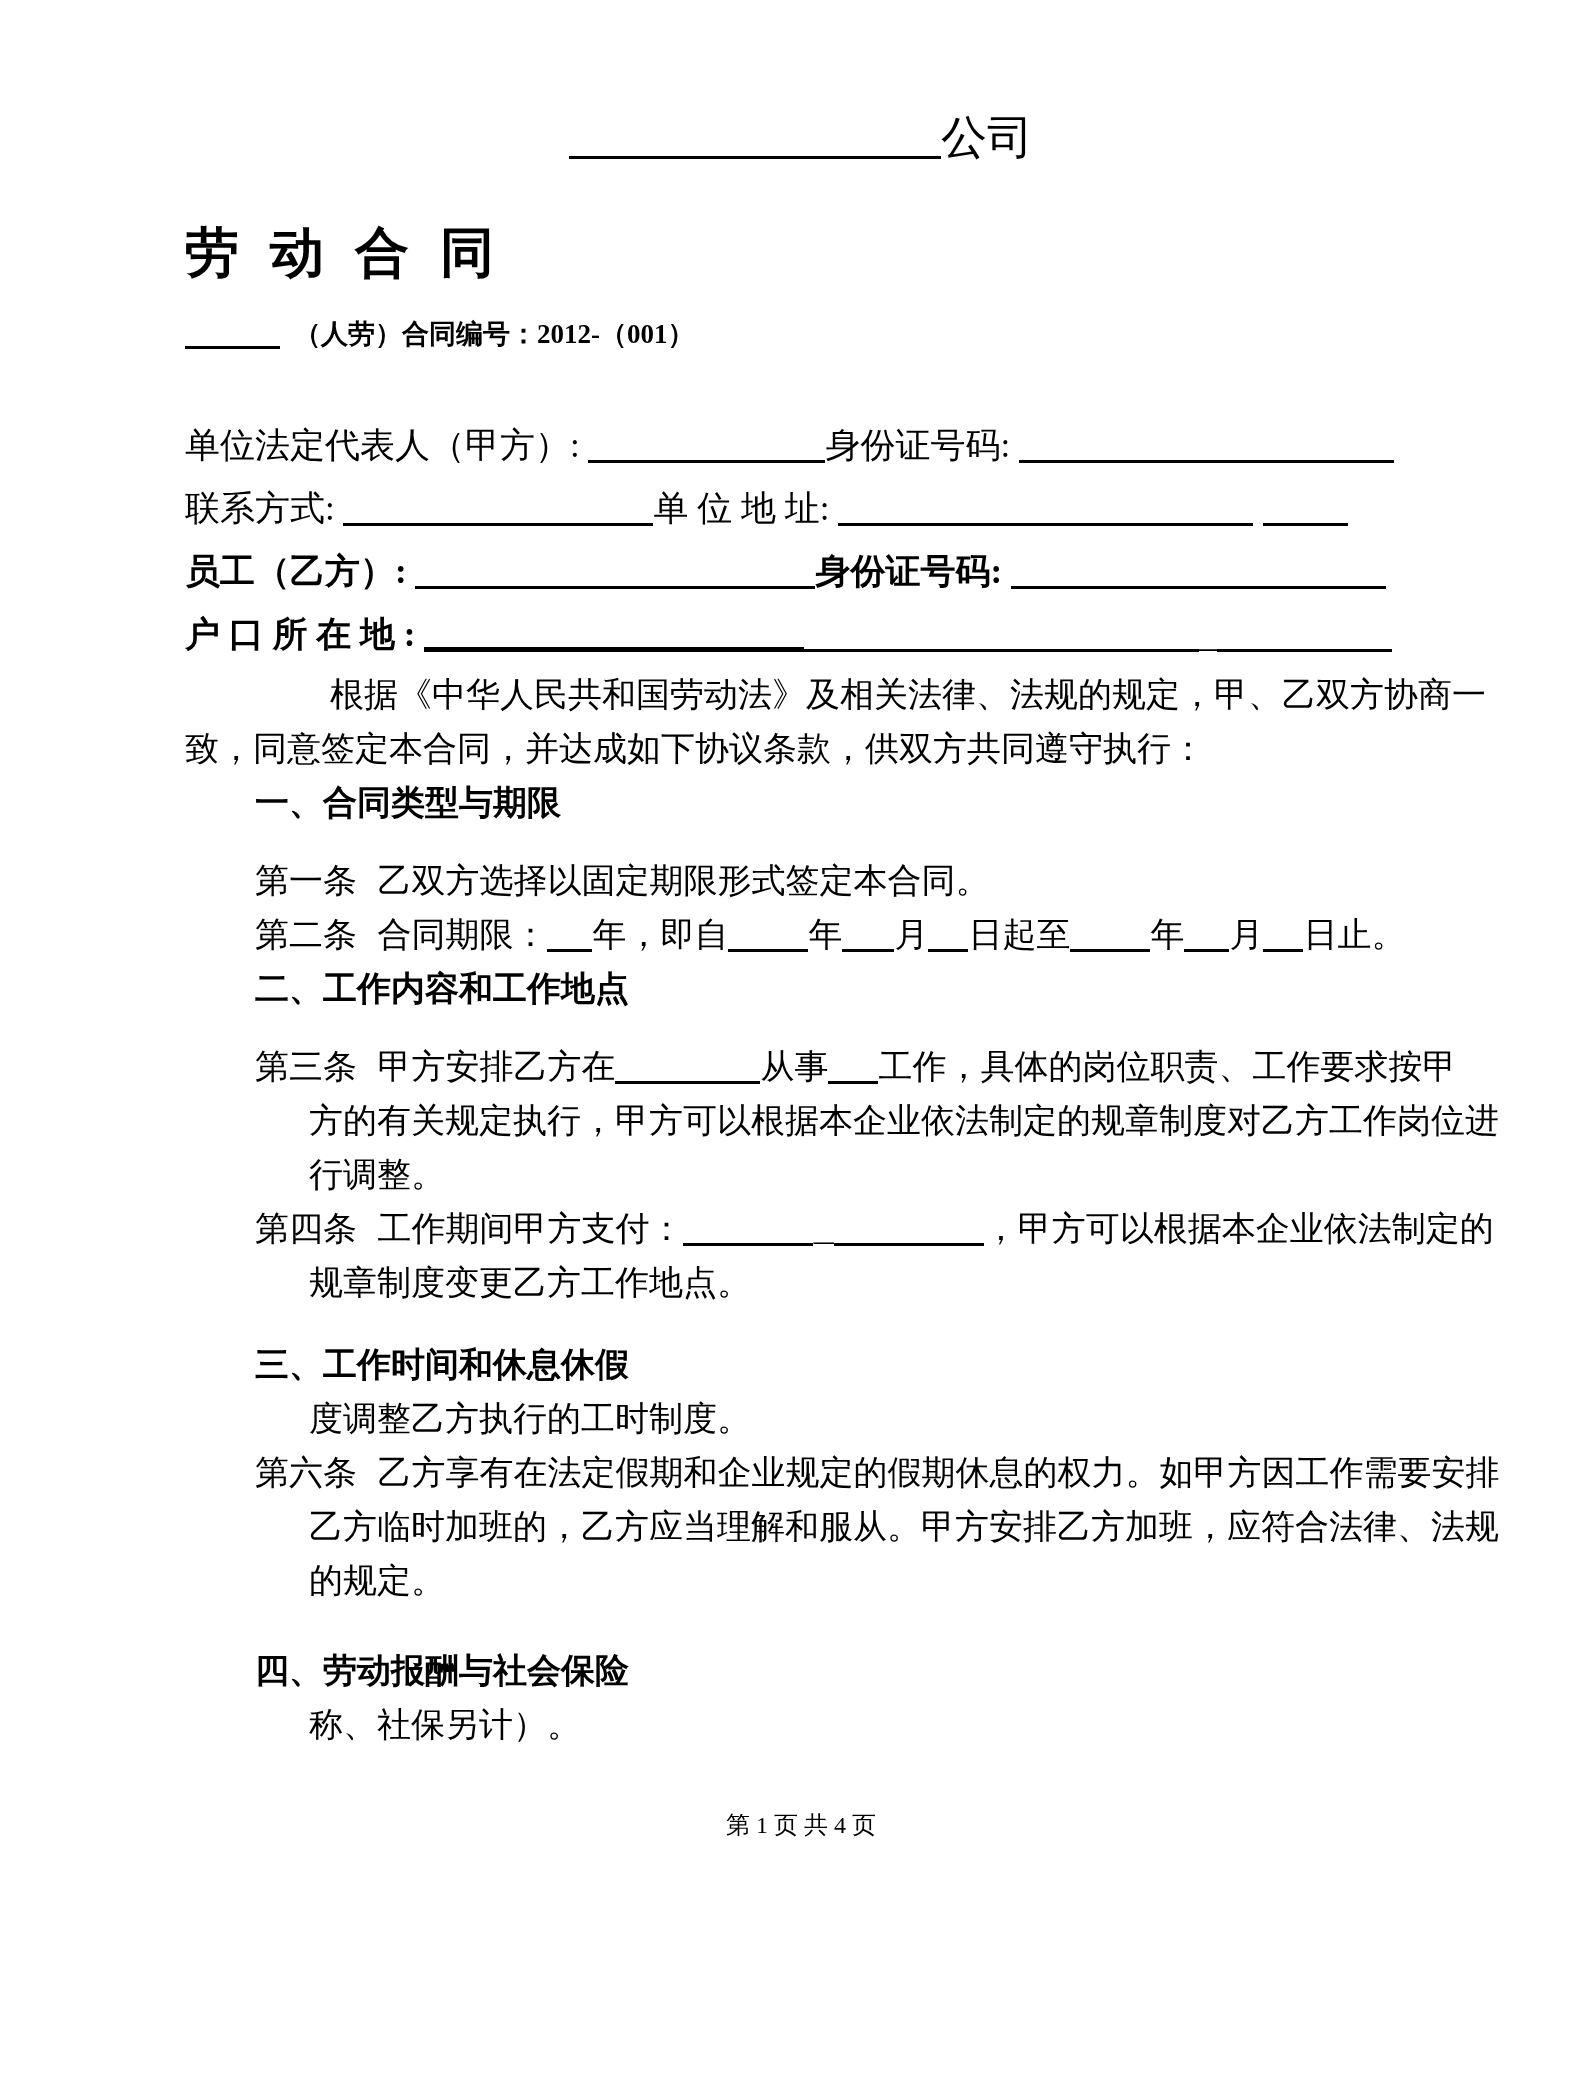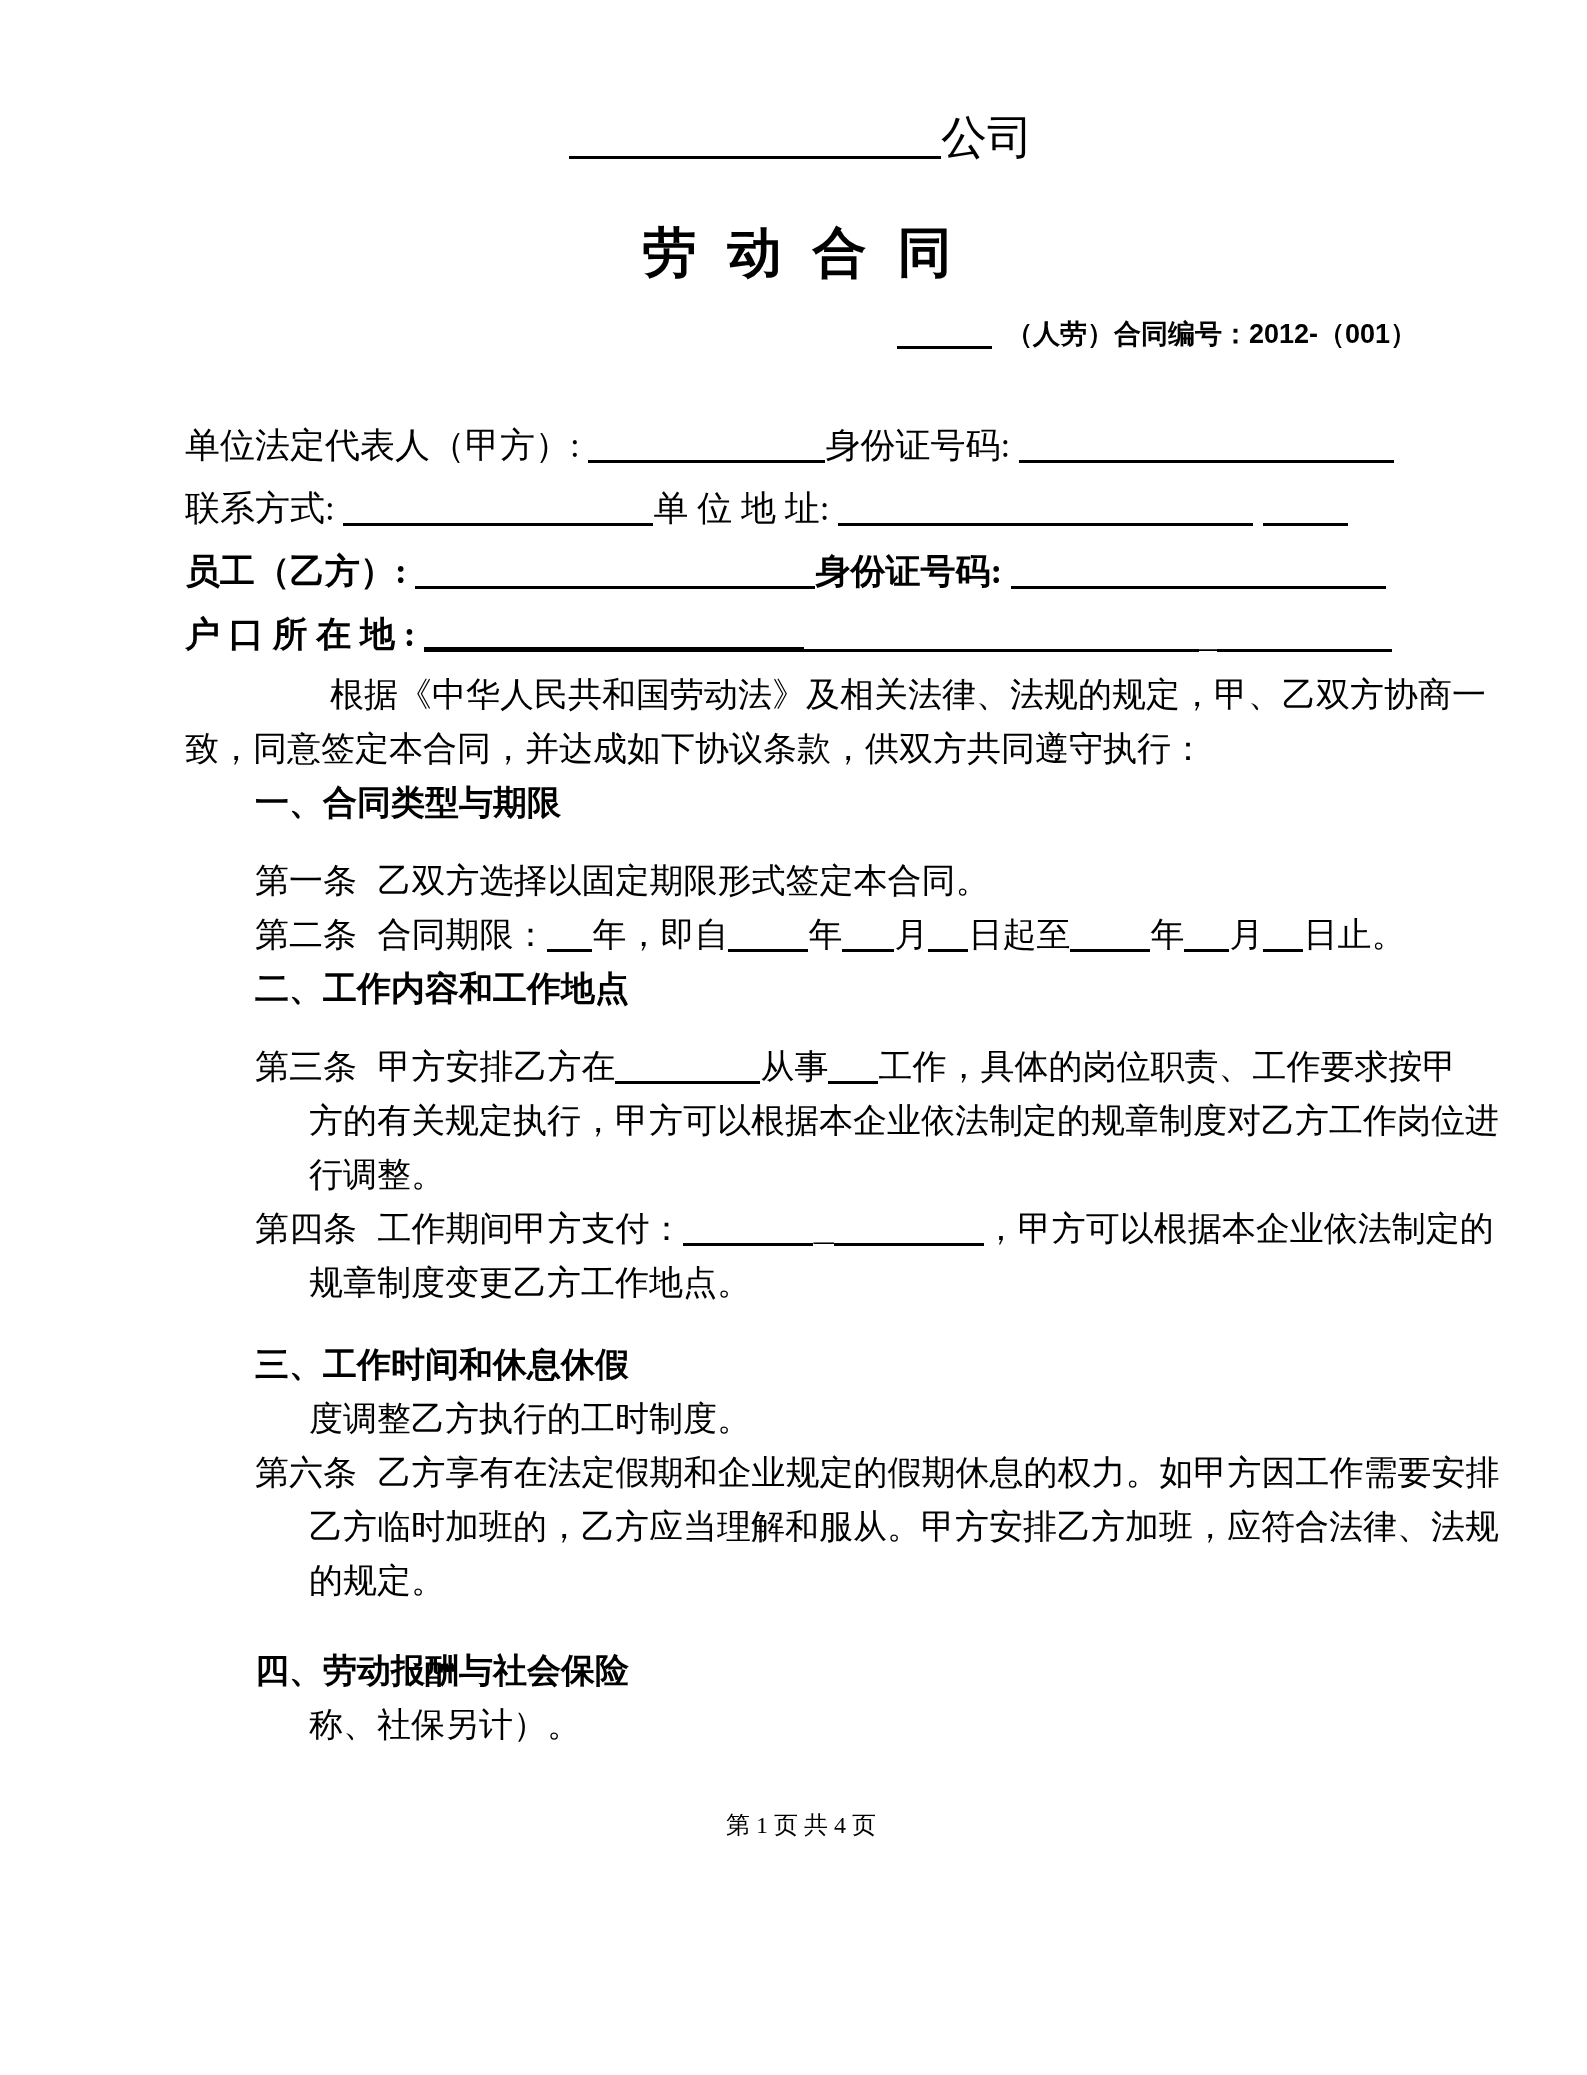--- a/index.html
+++ b/index.html
@@ -29,32 +29,32 @@
   .company-line{
     text-align:center;
     font-size:46px;
     line-height:80px;
     white-space:nowrap;
   }
   .company-line .u{border-bottom-width:3px;}
 
   .doc-title{
     margin:36px 0 0 0;
-    text-align:center;
+    text-align:left;
     font-family:"Liberation Sans","DejaVu Sans",sans-serif;
     font-weight:bold;
     font-size:54px;
     line-height:76px;
     letter-spacing:8px;
     white-space:nowrap;
   }
   .number-line{
     margin-top:24px;
-    text-align:right;
-    font-family:Liberation Sans, sans-serif;
+    text-align:left;
+    font-family:Liberation Serif, serif;
     font-weight:bold;
     font-size:27px;
     line-height:40px;
     white-space:nowrap;
   }
   #form-block{margin-top:60px;}
   .form-line{
     font-size:35px;
     line-height:63px;
     white-space:nowrap;

